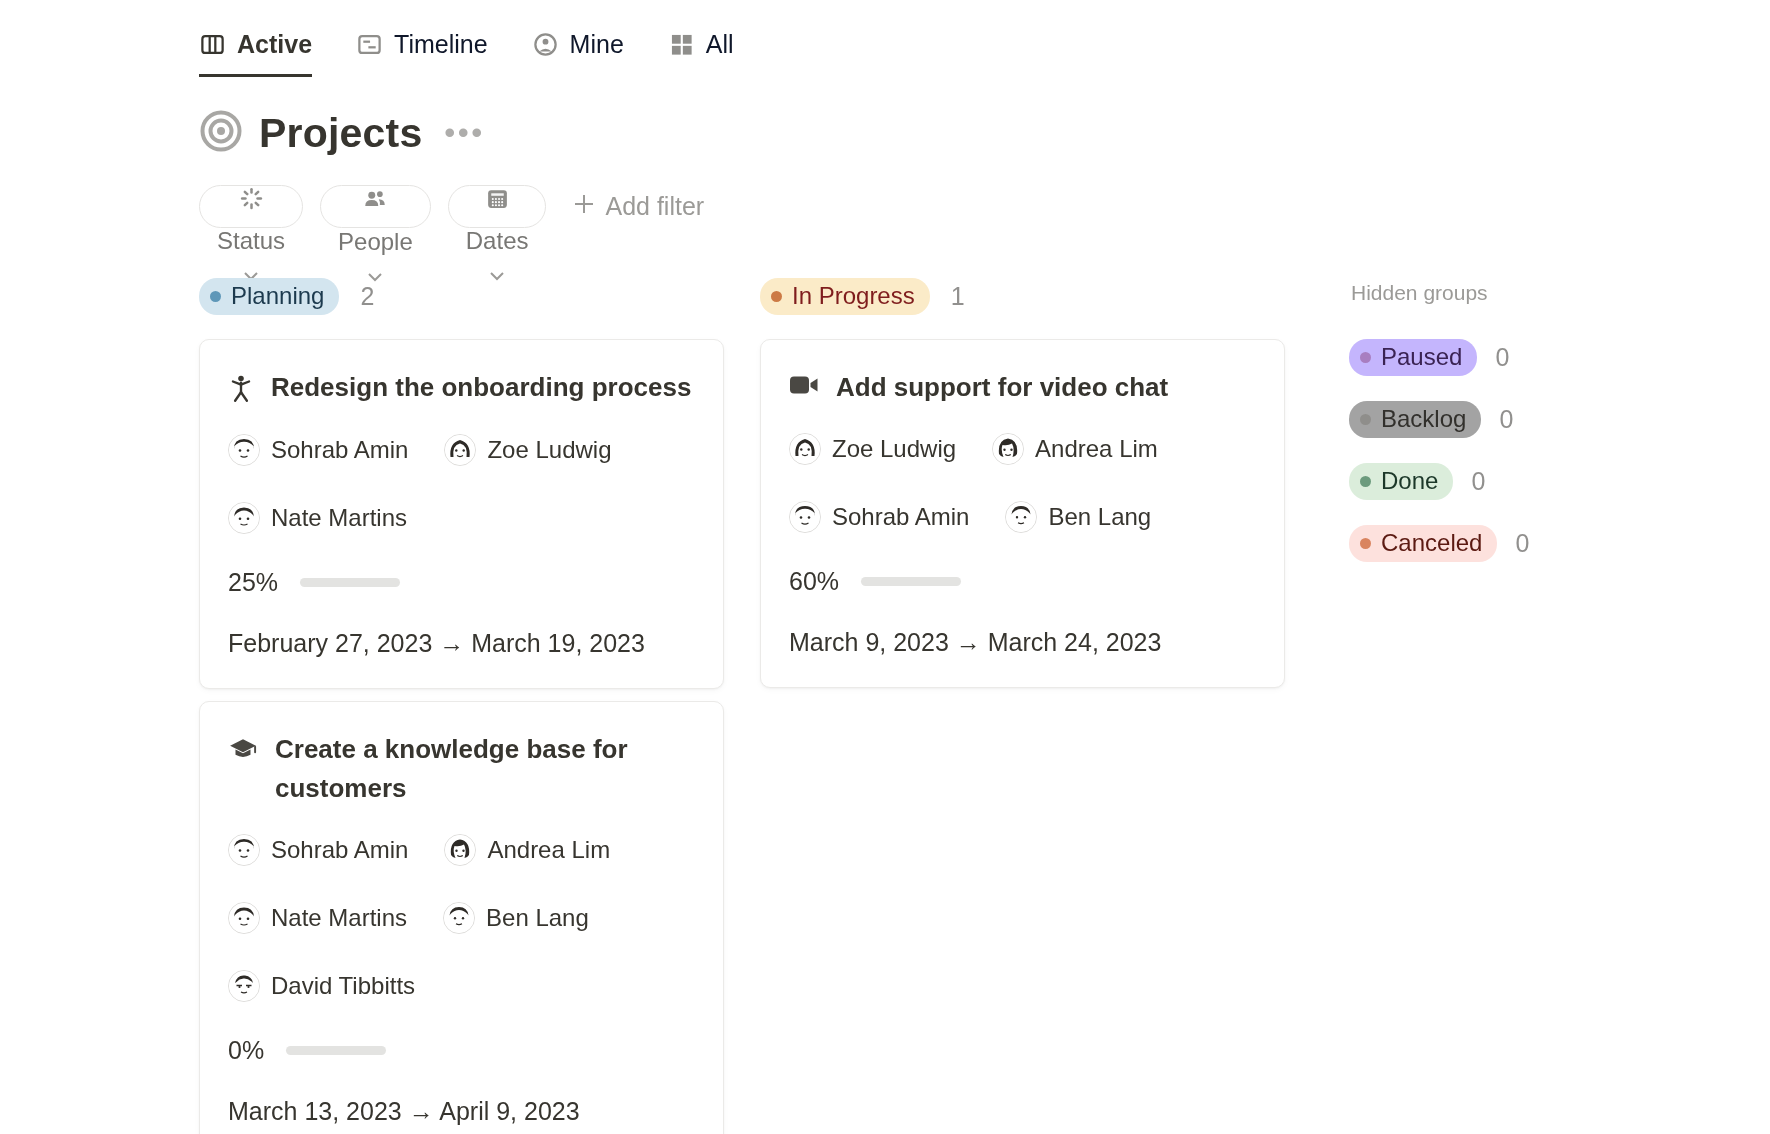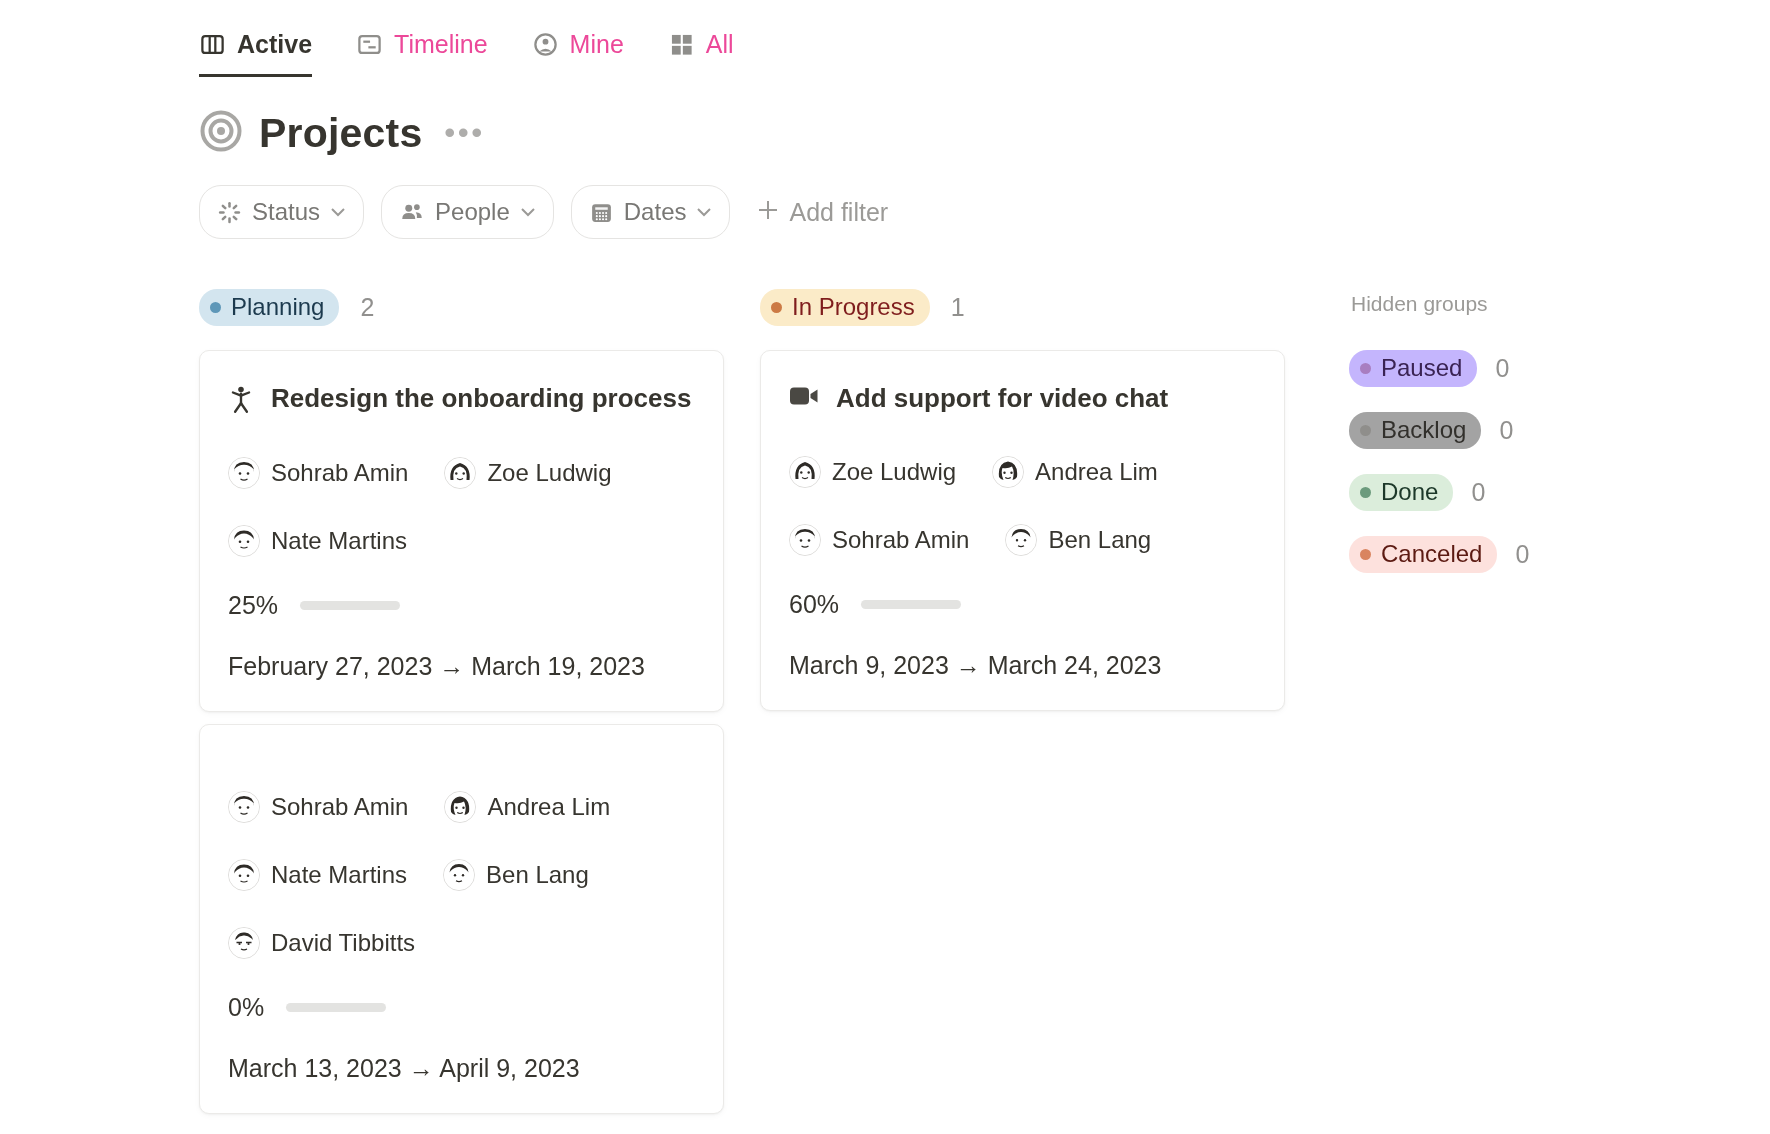--- a/index.html
+++ b/index.html
@@ -1,32 +1,32 @@
 <!DOCTYPE html>
 <html><head>
 <meta charset="utf-8">
 <style>
   * { margin:0; padding:0; box-sizing:border-box; }
   html,body { width:1770px; height:1134px; background:#ffffff; font-family:"Liberation Sans","DejaVu Sans",sans-serif; color:#37352f; }
   .content { padding:30px 0 0 199px; }
 
   
   .tabs { display:flex; align-items:center; gap:44px; }
-  .tab { display:flex; align-items:center; gap:11px; font-size:25px; color:#ec4899; padding-bottom:15px; border-bottom:3px solid transparent; cursor:pointer; }
+  .tab { display:flex; align-items:center; gap:11px; font-size:25px; color:#0f172a; padding-bottom:15px; border-bottom:3px solid transparent; cursor:pointer; }
   .tab.active { color:#37352f; font-weight:700; border-bottom-color:#37352f; }
   .tab svg { display:block; }
 
   
   .title-row { display:flex; align-items:center; gap:16px; margin-top:32px; }
   .page-title { font-size:41px; font-weight:700; letter-spacing:.2px; color:#37352f; }
   .ellipsis { color:#aeadab; font-size:30px; letter-spacing:3px; font-weight:700; margin-left:6px; cursor:pointer; line-height:1; }
 
   
   .filters { display:flex; align-items:center; gap:17px; margin-top:28px; }
-  .fpill { display:flex; align-items:center; gap:10px; height:54px; padding:0 17px; border:1px solid #e5e4e2; border-radius:22px; color:#787774; font-size:24px; cursor:pointer; background:#fff; }
+  .fpill { display:flex; align-items:center; gap:16px; height:43px; padding:0 17px; border:1px solid #e5e4e2; border-radius:22px; color:#787774; font-size:24px; cursor:pointer; background:#fff;flex-direction:column; }
   .fpill svg { display:block; }
   .add-filter { display:flex; align-items:flex-start; gap:10px; color:#9b9a97; font-size:25px; margin-left:10px; cursor:pointer; }
 
   
   .board { display:flex; align-items:flex-start; gap:36px; margin-top:50px; }
   .col { width:525px; flex:none; }
   .col-hidden { width:230px; flex:none; margin-left:28px; }
 
   .group-header { display:flex; align-items:center; gap:21px; margin-bottom:24px; }
   .gpill { display:inline-flex; align-items:center; gap:10px; padding:4px 15px 5px 11px; border-radius:18px; font-size:24px; font-weight:500; cursor:pointer; }
@@ -38,21 +38,21 @@
   .g-paused     { background:#c4b5fd; color:#3a2353; }  .g-paused .gdot     { background:#a87ec0; }
   .g-backlog    { background:#a3a3a3; color:#32302c; }  .g-backlog .gdot    { background:#8f8e8b; }
   .g-done       { background:#dbeddb; color:#1c3829; }  .g-done .gdot       { background:#6c9b7d; }
   .g-canceled   { background:#fde1dd; color:#5c1a12; }  .g-canceled .gdot   { background:#d9845f; }
 
   
   .card { background:#fff; border:1px solid #ebeae8; border-radius:10px; padding:28px 30px 30px 28px; margin-bottom:12px; box-shadow:0 1px 2px rgba(15,15,15,.04), 0 2px 6px rgba(15,15,15,.03); cursor:pointer; }
   .card-head { display:flex; align-items:flex-start; gap:17px; }
   .card-icon { flex:none; margin-top:6px; }
   .card-title { font-size:26px; font-weight:600; line-height:1.5; color:#37352f; }
-  .people { display:flex; flex-wrap:wrap; column-gap:22px; row-gap:15px; margin-top:38px;gap:36px; }
+  .people { display:flex; flex-wrap:wrap; column-gap:22px; row-gap:15px; margin-top:26px;gap:36px; }
   .person { display:flex; align-items:center; gap:11px; font-size:24px; color:#37352f; }
   .avatar { width:32px; height:32px; border-radius:50%; border:1px solid #dedddb; background:#fff; flex:none; overflow:hidden; }
   .avatar svg { display:block; }
   .progress-row { display:flex; align-items:center; gap:22px; margin-top:34px; }
   .pct { font-size:25px; color:#37352f; }
   .bar { width:100px; height:9px; border-radius:5px; background:#e3e3e1; overflow:hidden; }
   .bar-fill { height:100%; border-radius:5px; background:#6b9b7c; }
   .dates { margin-top:32px; font-size:25px; color:#37352f; }
 
   
@@ -260,20 +260,30 @@
           </span>
         </div>
         <div class="progress-row">
           <span class="pct">25%</span>
           <span class="bar"><span class="bar-fill" style="width: 25%;"></span></span>
         </div>
         <div class="dates">February 27, 2023 → March 19, 2023</div>
       </div>
 
       <div class="card">
+        <div class="card-head">
+          <span class="card-icon">
+            <svg width="30" height="28" viewBox="0 0 28 26" fill="#4a4843">
+              <path d="M14 3 L26 9 L14 15 L2 9 Z"></path>
+              <path d="M7 12.5 L7 17.5 Q14 21.5 21 17.5 L21 12.5 L14 16 Z"></path>
+              <rect x="24.4" y="9" width="1.8" height="7" rx=".9"></rect>
+            </svg>
+          </span>
+          <span class="card-title">Create a knowledge base for customers</span>
+        </div>
         <div class="people">
           <span class="person">
             <span class="avatar">
               <svg width="30" height="30" viewBox="0 0 30 30">
                   <circle cx="15" cy="15" r="15" fill="#fff"></circle>
                   <path d="M5 14 Q5 4 15 4 Q25 4 25 14 L25 11.5 Q21 6.8 15 6.8 Q9 6.8 5 11.5 Z" fill="#2e2b27"></path>
                   <circle cx="11" cy="15.5" r="1.3" fill="#2e2b27"></circle>
                   <circle cx="19" cy="15.5" r="1.3" fill="#2e2b27"></circle>
                   <path d="M11.5 21 Q15 23.3 18.5 21" stroke="#2e2b27" stroke-width="1.2" fill="none"></path>
                 </svg>

